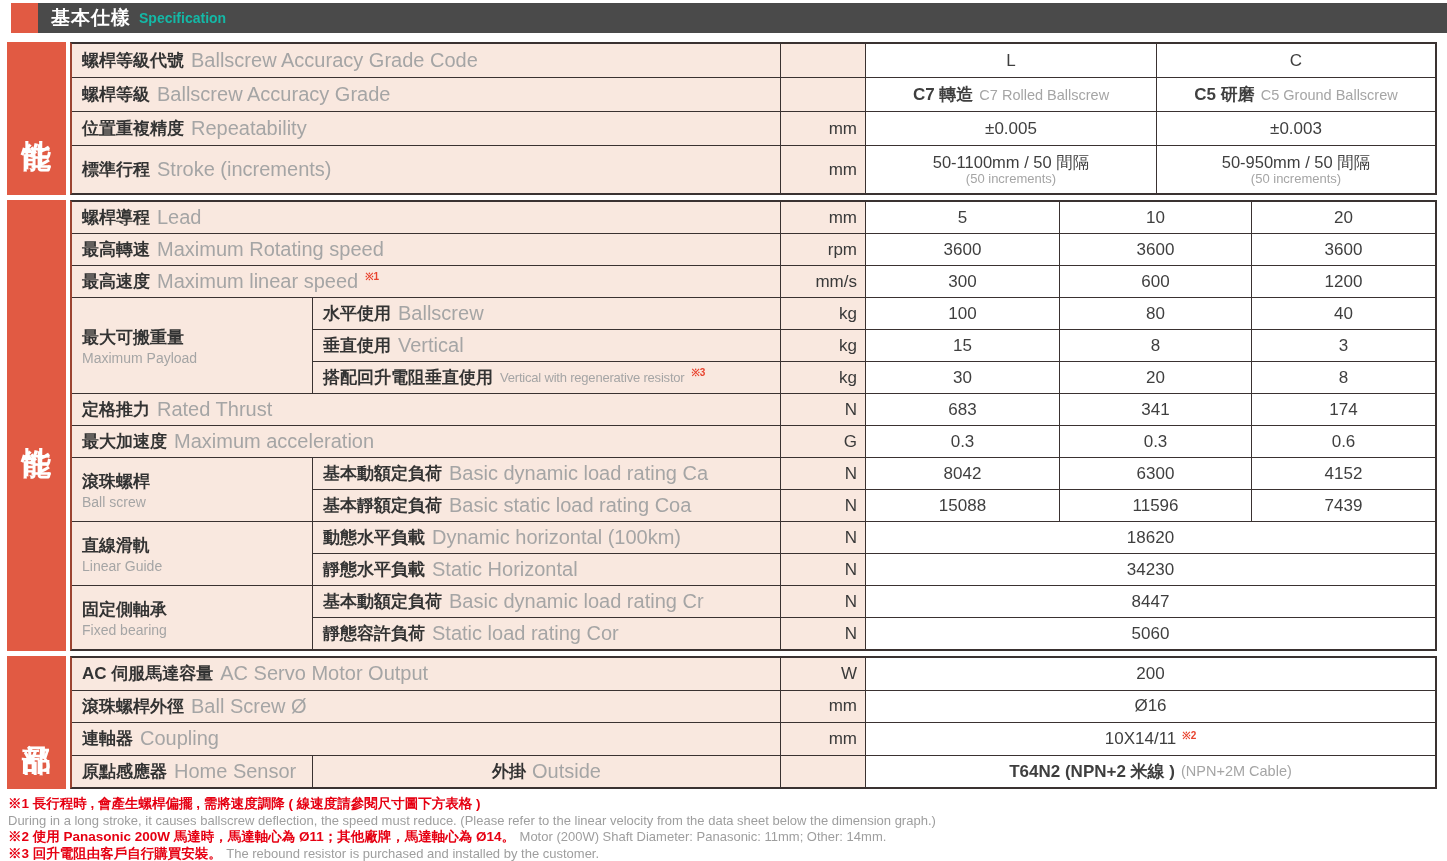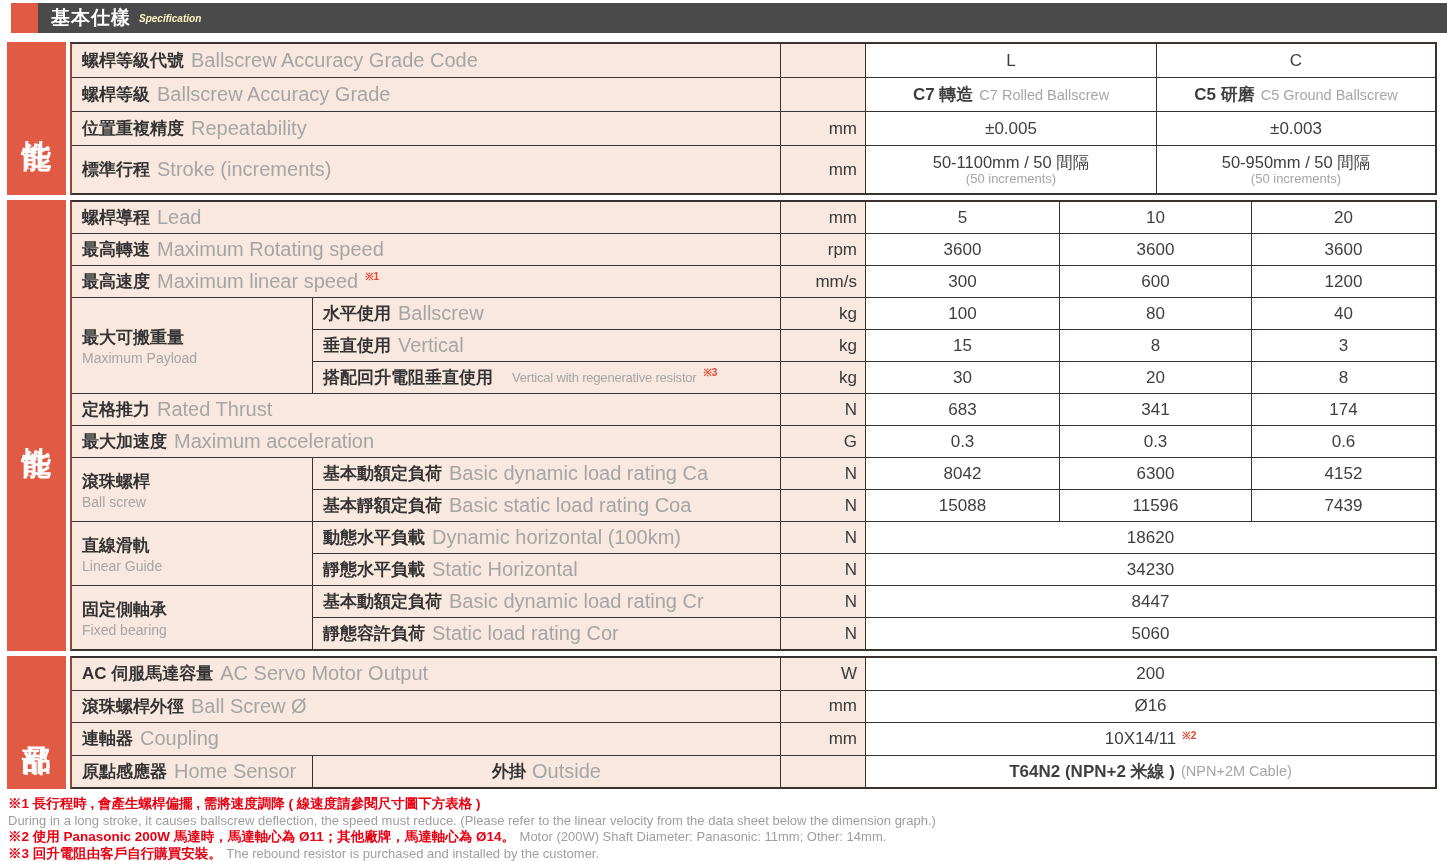--- a/index.html
+++ b/index.html
@@ -6,21 +6,21 @@
   body{
     width:1447px;height:861px;background:#ffffff;overflow:hidden;
     font-family:"Liberation Sans", sans-serif;
     -webkit-font-smoothing:antialiased;
   }
   
   .hdr{display:flex;align-items:stretch;height:30px;margin:3px 0 9px 11px;justify-content:center;}
   .hdr-sq{width:27px;background:#E15A43;}
   .hdr-bar{flex:1;background:#4A4A4A;display:flex;align-items:center;gap:8px;padding-left:13px;}
   .hdr-zh{color:#fff;font-size:19px;font-weight:bold;letter-spacing:1px;}
-  .hdr-en{color:#fef9c3;font-size:10px;font-weight:bold;font-style:italic;}
+  .hdr-en{color:#14b8a6;font-size:14px;font-weight:bold;}
 
   
   .section{display:flex;margin:0 10px 5px 7px;}
   .side{
     width:59px;margin-right:4px;background:#E15A43;color:#fff;
     display:flex;align-items:center;justify-content:center;
     font-size:29px;font-weight:bold;
   }
   .side span{writing-mode:vertical-rl;text-orientation:upright;letter-spacing:2px;line-height:1;}
 
@@ -39,21 +39,21 @@
   .rs2{grid-row:span 2;}
   .rs3{grid-row:span 3;}
   .vs3{grid-column:span 3;}
   .lbl{padding-left:10px;gap:7px;}
   .glbl{flex-direction:column;align-items:flex-start;justify-content:center;padding-left:10px;gap:1px;}
   .glbl .en{font-size:14px;}
   .unit{justify-content:flex-end;padding-right:8px;font-size:17px;color:#3A3A3A;}
   .val{background:#ffffff;justify-content:center;font-size:17px;color:#3F3F3F;gap:6px;}
   .zh{color:#333333;font-size:17px;font-weight:bold;}
   .en{color:#A5A5A5;font-size:20px;}
-  .en-sm{font-size:13px;letter-spacing:-0.2px;margin-left:12px;}
+  .en-sm{font-size:13px;letter-spacing:-0.2px;}
   .sup{color:#E8432E;font-size:10px;font-weight:bold;align-self:flex-start;margin-top:3px;}
   .val .sup{margin-top:5px;}
   .vzh{color:#3F3F3F;font-size:17px;font-weight:bold;}
   .ven{color:#A5A5A5;font-size:14.5px;font-weight:normal;}
   .v2l{flex-direction:column;justify-content:center;line-height:1.15;gap:0;}
   .v2l .l1{font-size:16.5px;color:#3F3F3F;}
   .v2l .l2{font-size:13px;color:#A5A5A5;}
   .subc{justify-content:center;gap:6px;}
 
   

